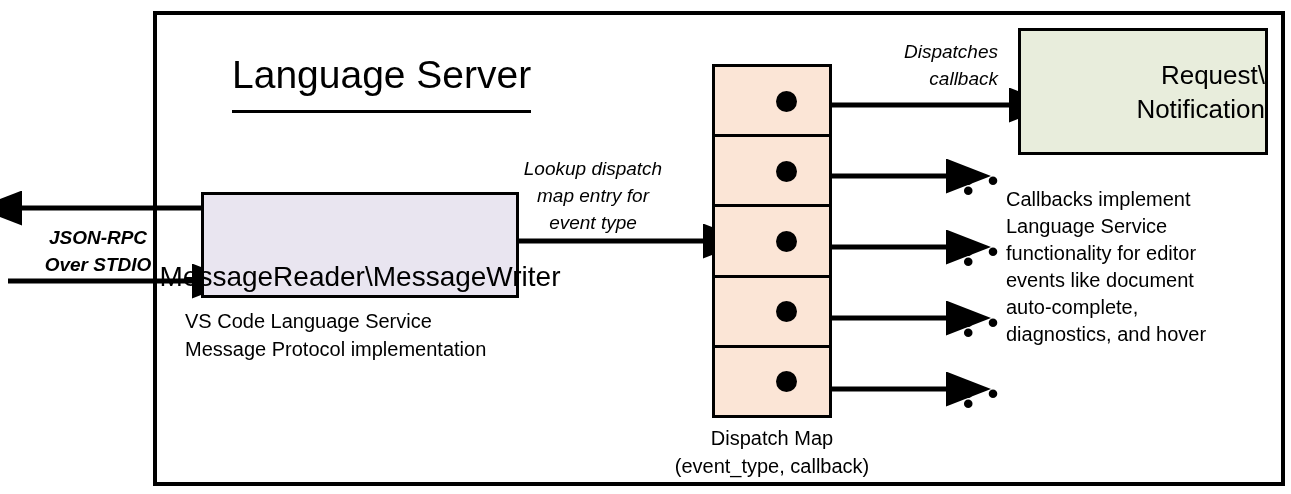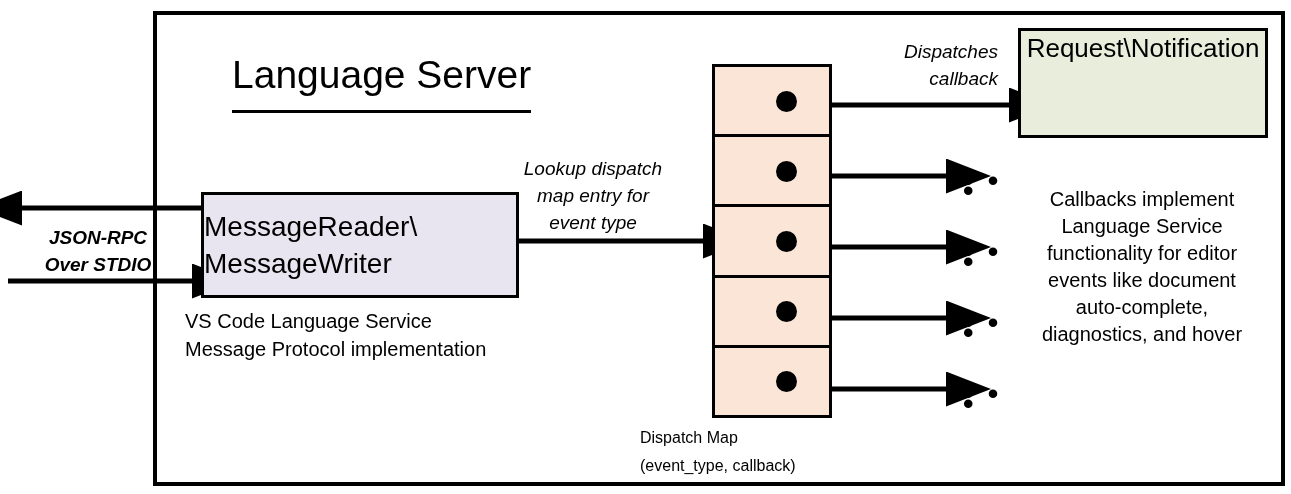--- a/index.html
+++ b/index.html
@@ -55,22 +55,21 @@
   }
   
   .mrw-box {
     left: 201px;
     top: 192px;
     width: 318px;
     height: 106px;
     border: 3px solid #000000;
     background: #E9E5F0;
     display: flex;
-    flex-direction: column;
-    align-items: flex-start;
+    align-items: flex-end;
     justify-content: center;
   }
   .mrw-line {
     font-size: 28px;
     line-height: 37px;
     white-space: nowrap;
   }
   .mrw-caption {
     left: 185px;
     top: 307px;
@@ -136,47 +135,46 @@
     width: 21px;
     height: 21px;
     margin-top: -10px;
     border-radius: 50%;
     background: #000000;
   }
   .map-caption {
     left: 640px;
     top: 424px;
     width: 264px;
-    text-align: left;
-    font-size: 16px;
+    text-align: center;
+    font-size: 20px;
     line-height: 28px;
   }
   
   .cb-box {
     left: 1018px;
     top: 28px;
     width: 250px;
-    height: 110px;
+    height: 127px;
     border: 3px solid #000000;
     background: #E8EDDC;
     display: flex;
-    flex-direction: row;
-    align-items: flex-start;
+    flex-direction: column;
+    align-items: flex-end;
     justify-content: center;
   }
   .cb-line {
     font-size: 26px;
     line-height: 34px;
     white-space: nowrap;
   }
   .cb-caption {
     left: 1006px;
     top: 186px;
     width: 272px;
-    text-align: center;
     font-size: 20px;
     line-height: 27px;
   }
   
   .ellipsis {
     position: absolute;
     width: 46px;
     font-size: 30px;
     font-weight: bold;
     line-height: 10px;

